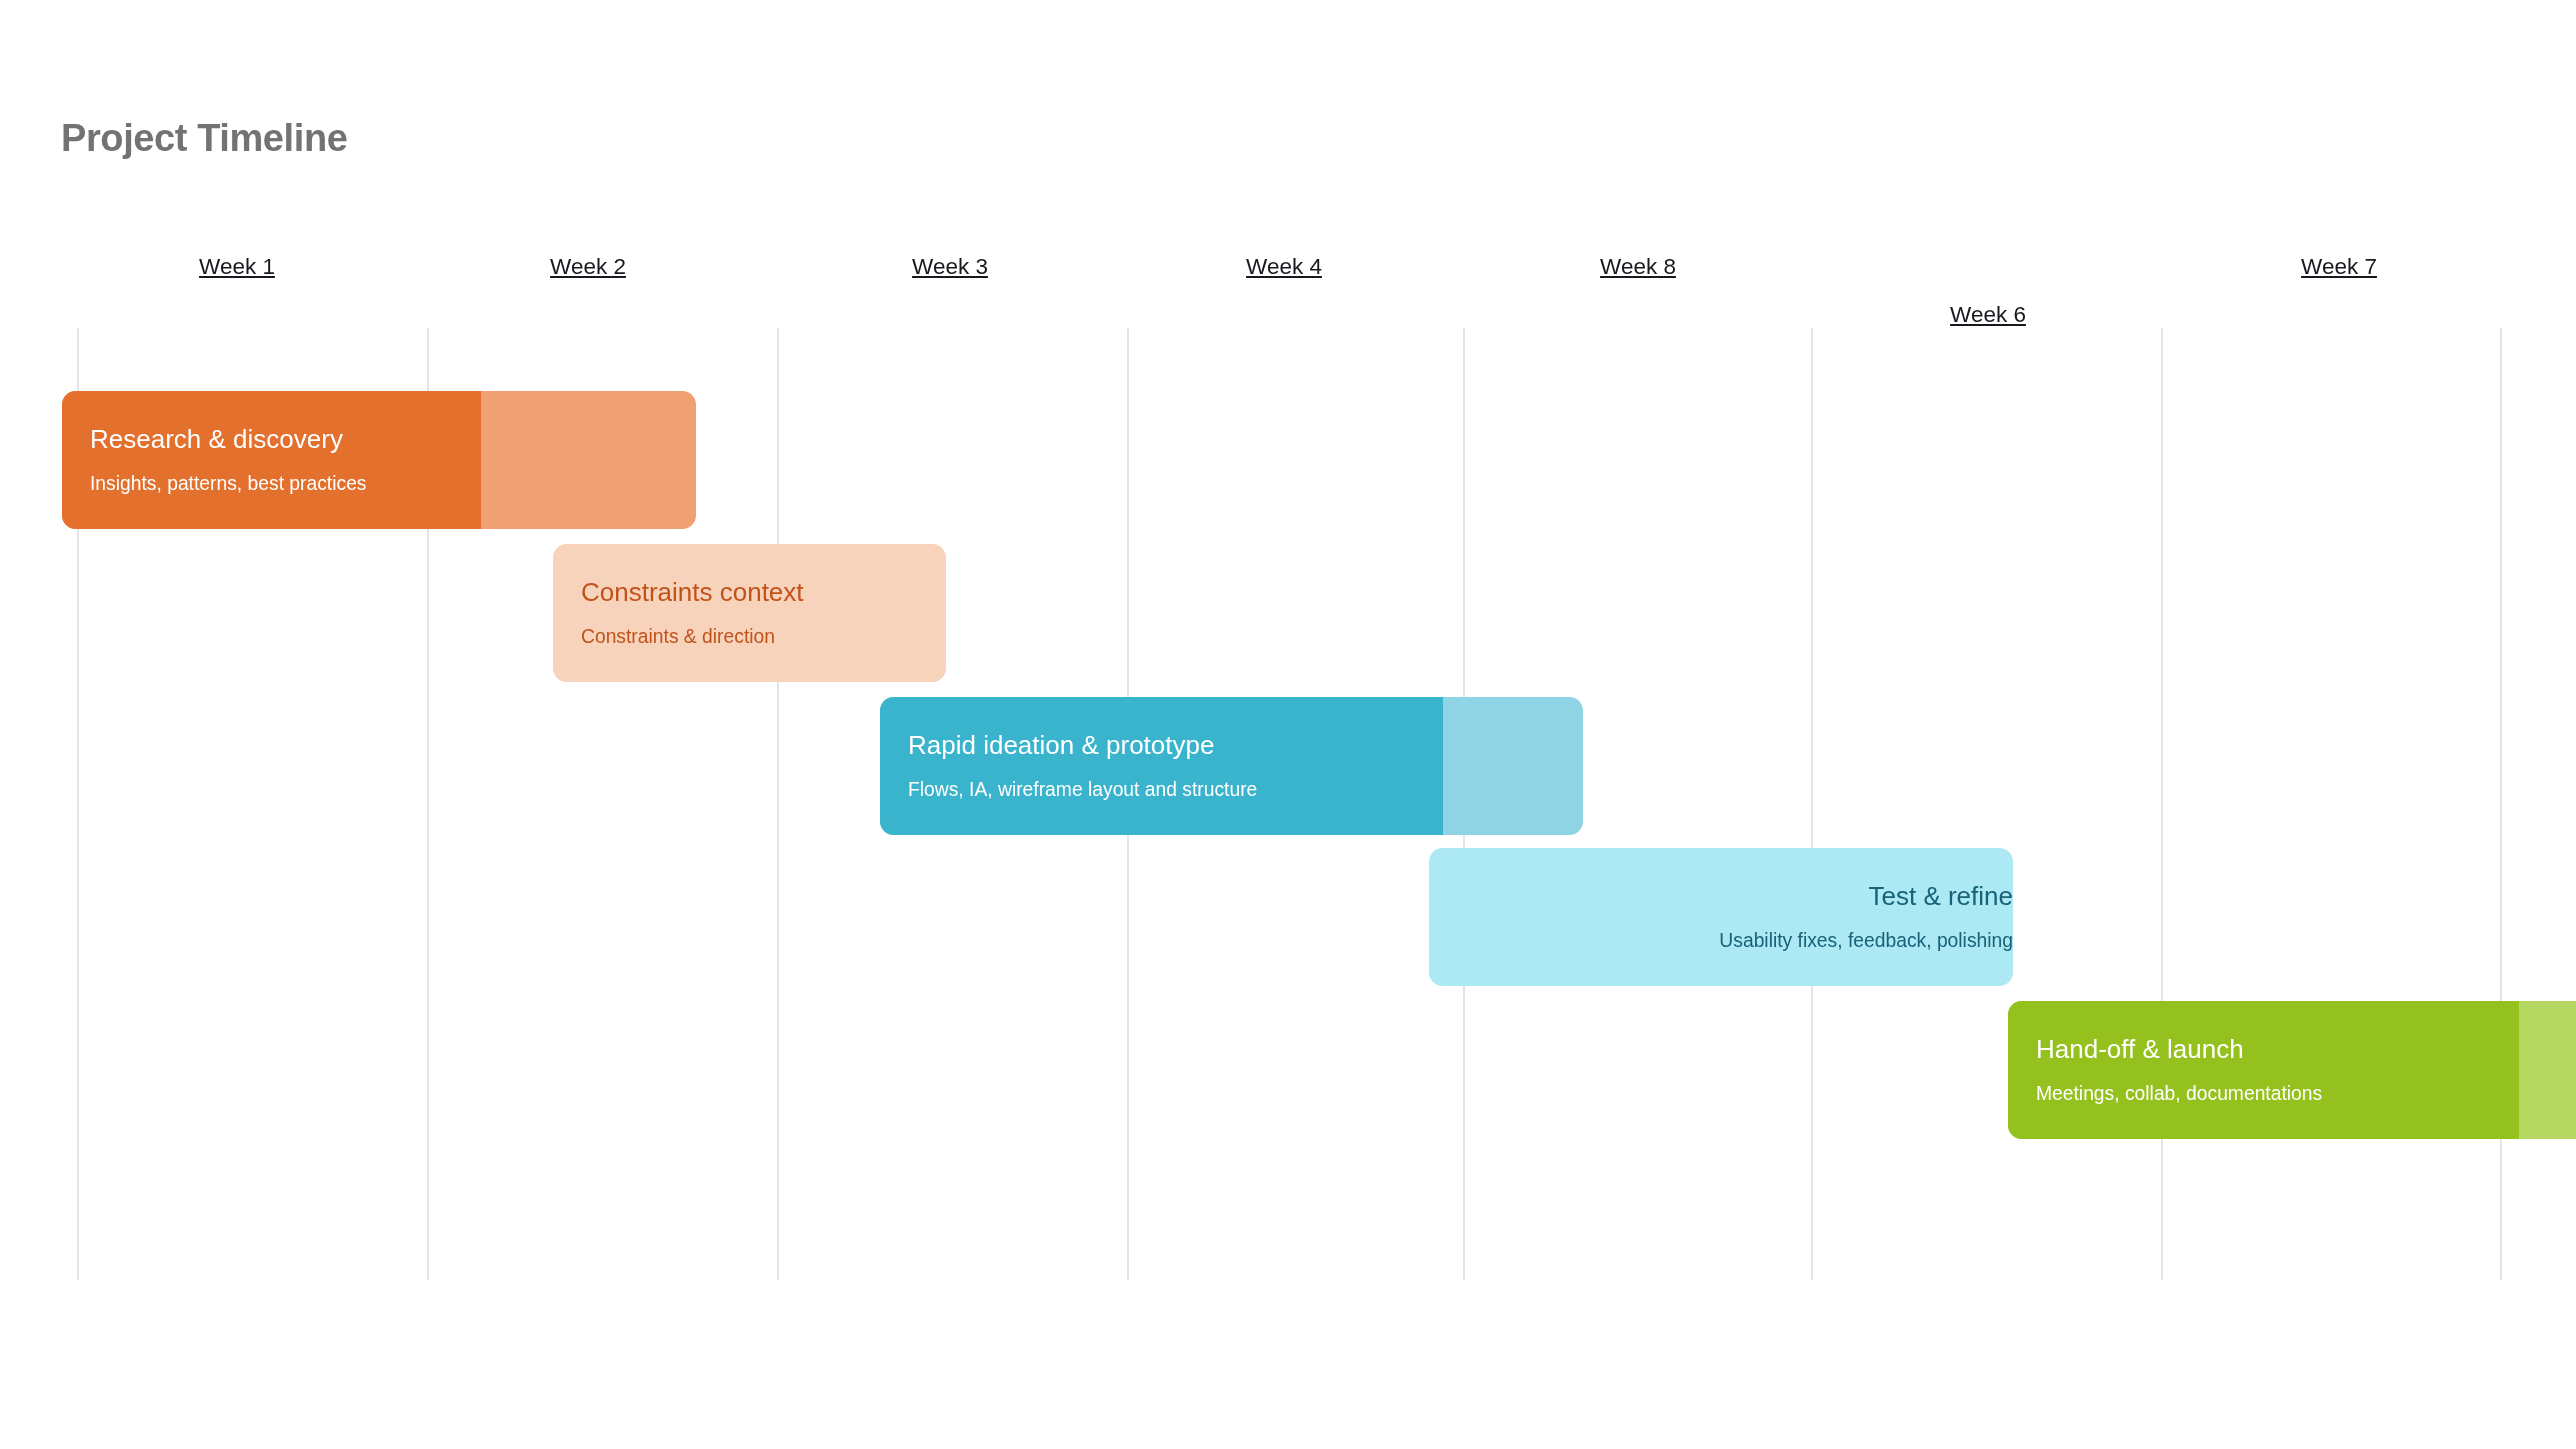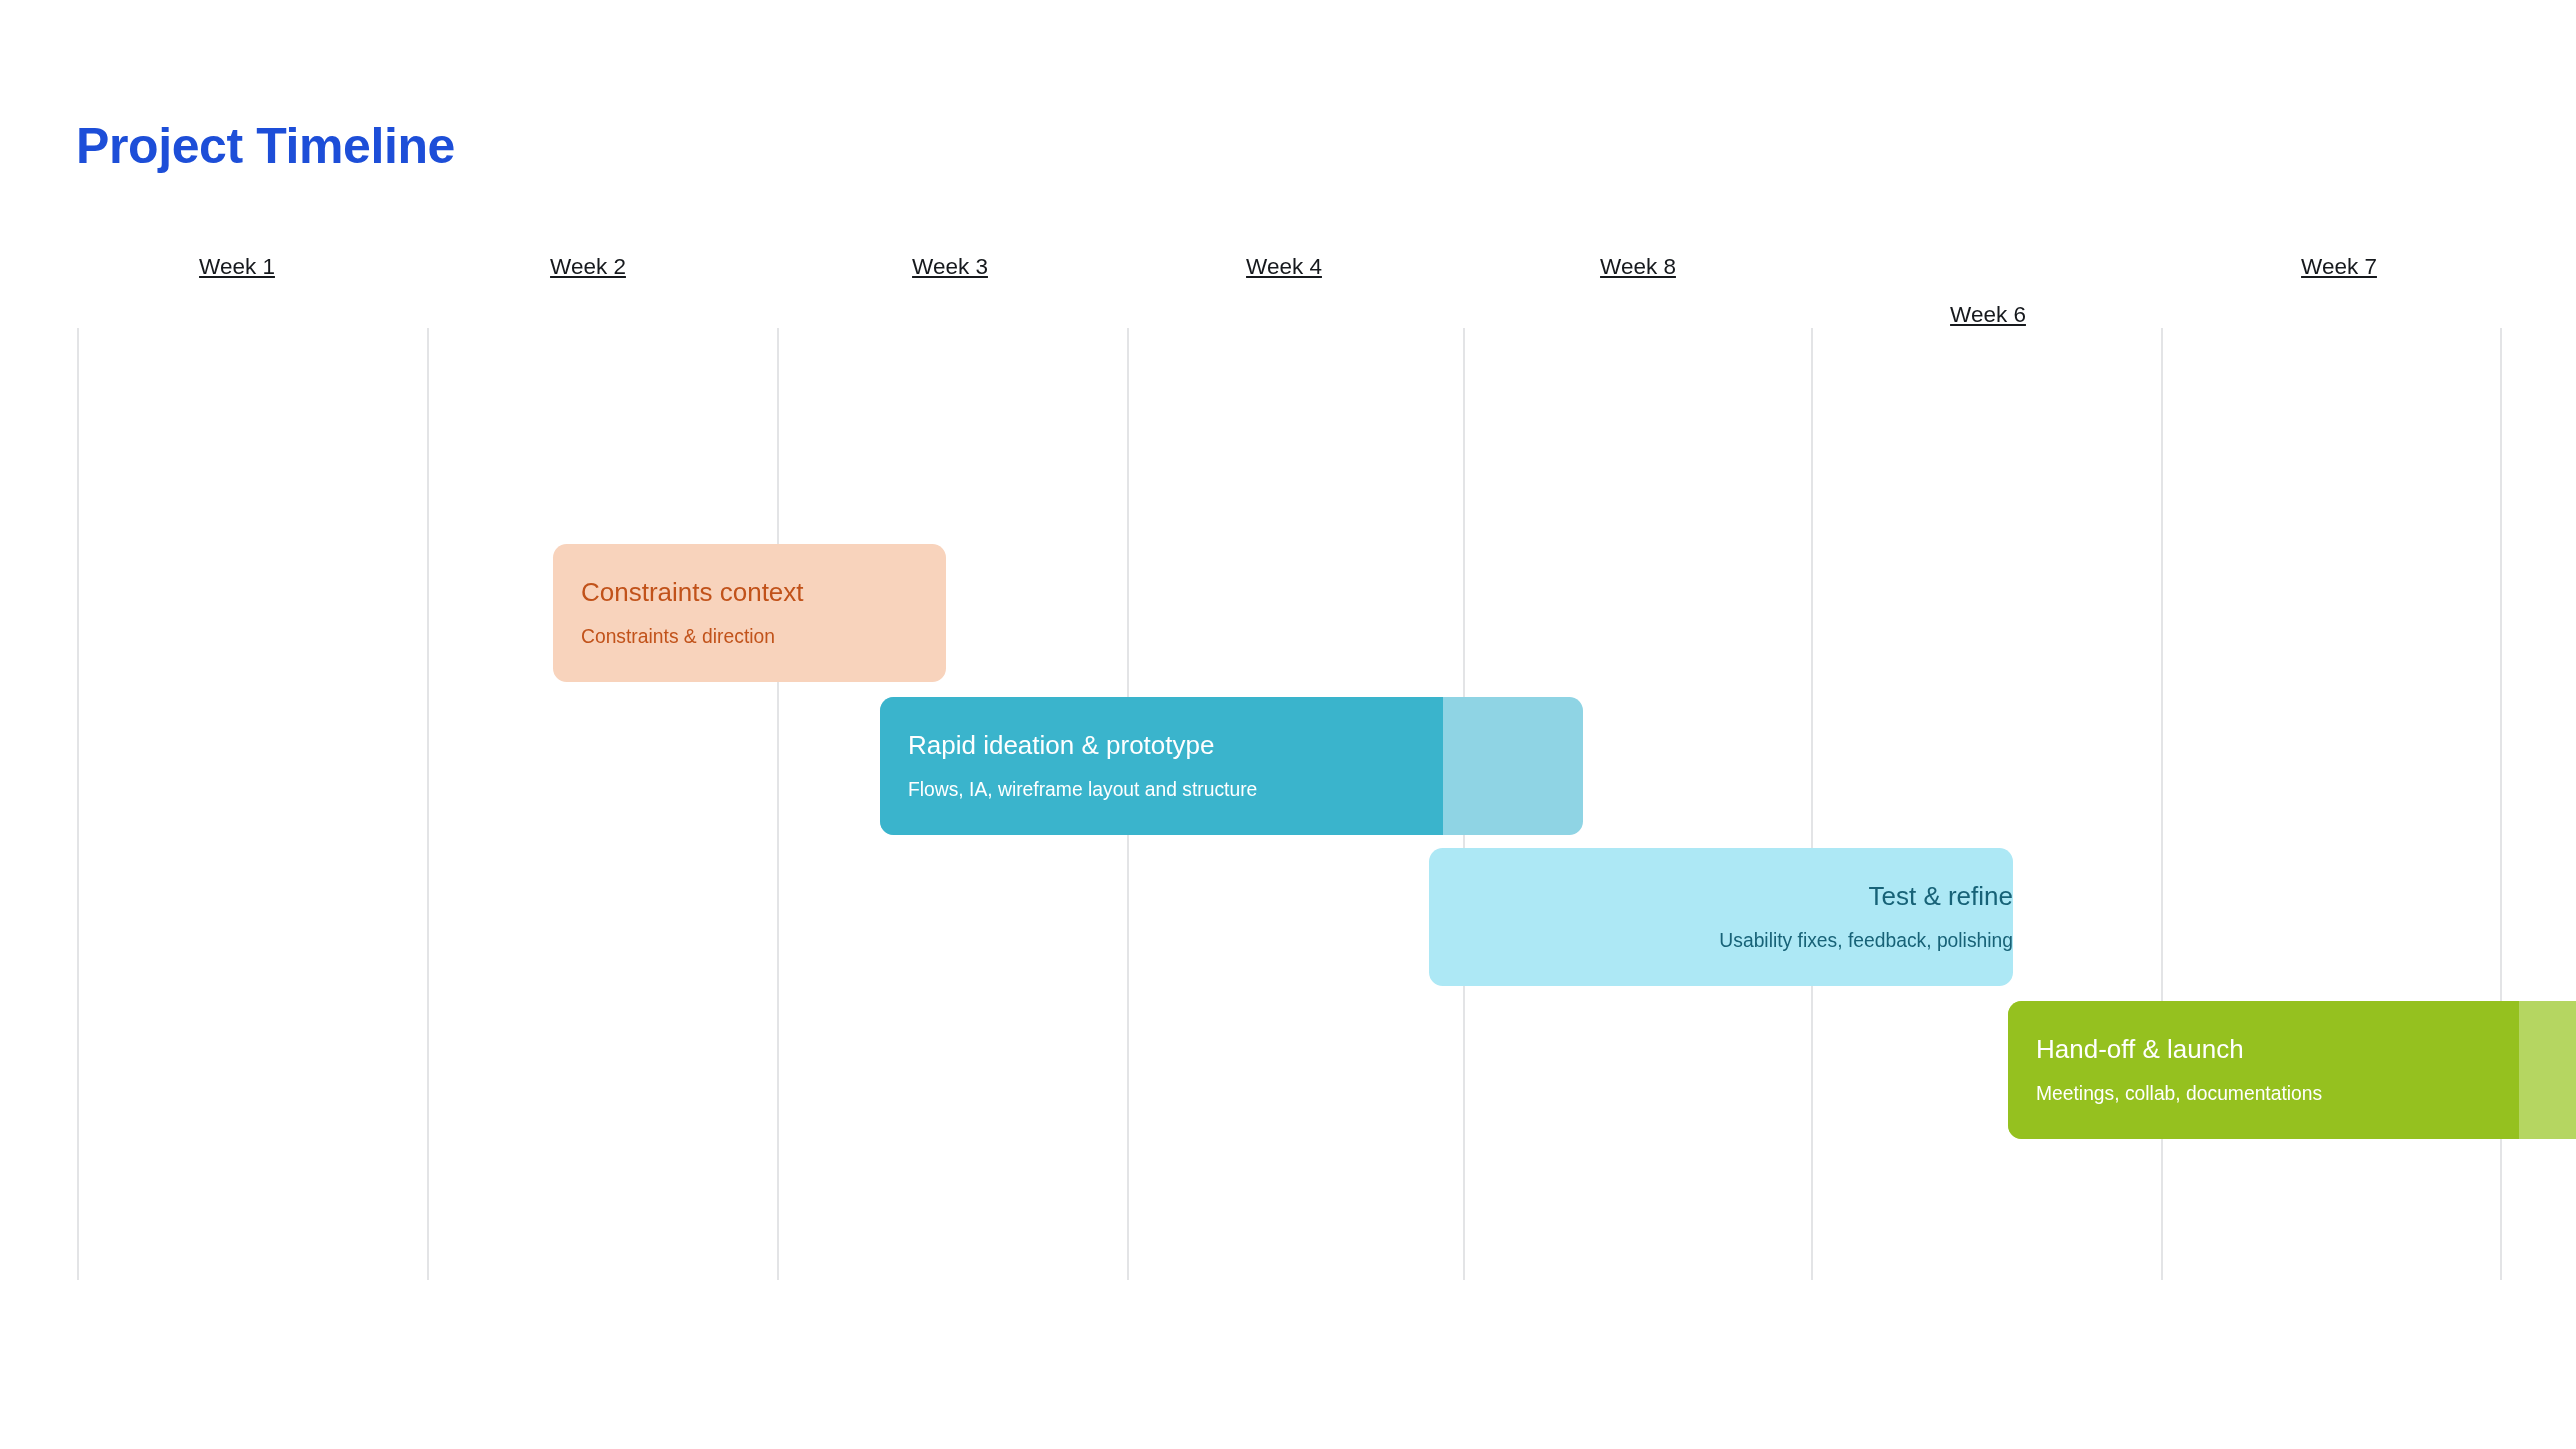--- a/index.html
+++ b/index.html
@@ -8,25 +8,25 @@
     background:#ffffff;
     font-family:"Liberation Sans", sans-serif;
     overflow:hidden;
   }
 
   #stage { position:relative; width:2576px; height:1449px; background:#ffffff; }
 
   
   #page-title {
     position:absolute;
-    left:76px; top:117px;
-    font-size:50px;
+    left:61px; top:117px;
+    font-size:38px;
     font-weight:bold;
     letter-spacing:-0.4px;
-    color:#1d4ed8;
+    color:#737373;
     white-space:nowrap;
   }
 
   
   #chart {
     position:absolute;
     left:0; top:0;
     width:2576px; height:1449px;
   }
 
@@ -106,20 +106,27 @@
         <div class="week-label" style="left: 237px;">Week 1</div>
         <div class="week-label" style="left: 588px;">Week 2</div>
         <div class="week-label" style="left: 938px; margin-left: 12px;">Week 3</div>
         <div class="week-label" style="left: 1284px; text-align: right;">Week 4</div>
         <div class="week-label" style="left: 1638px;">Week 8</div>
         <div class="week-label" style="left: 1988px; margin-top: 48px;">Week 6</div>
         <div class="week-label" style="left: 2339px;">Week 7</div>
       </div>
 
     <div id="bars">
+        <div class="bar" style="left: 62px; top: 391px; width: 634px; height: 138px; background: rgb(239, 161, 116);">
+          <div class="bar-progress" style="width: 419px; background: rgb(227, 112, 44);"></div>
+          <div class="bar-body">
+            <div class="bar-title" style="color: rgb(255, 255, 255);">Research &amp; discovery</div>
+            <div class="bar-subtitle" style="color: rgb(255, 255, 255);">Insights, patterns, best practices</div>
+          </div>
+        </div>
         <div class="bar" style="left: 553px; top: 544px; width: 393px; height: 138px; background: rgb(248, 211, 188);">
           <div class="bar-body">
             <div class="bar-title" style="color: rgb(193, 82, 26);">Constraints context</div>
             <div class="bar-subtitle" style="color: rgb(193, 82, 26);">Constraints &amp; direction</div>
           </div>
         </div>
         <div class="bar" style="left: 849px; top: 697px; width: 703px; height: 138px; background: rgb(143, 212, 228); margin-left: 31px;">
           <div class="bar-progress" style="width: 563px; background: rgb(58, 180, 204);"></div>
           <div class="bar-body">
             <div class="bar-title" style="color: rgb(255, 255, 255);">Rapid ideation &amp; prototype</div>

